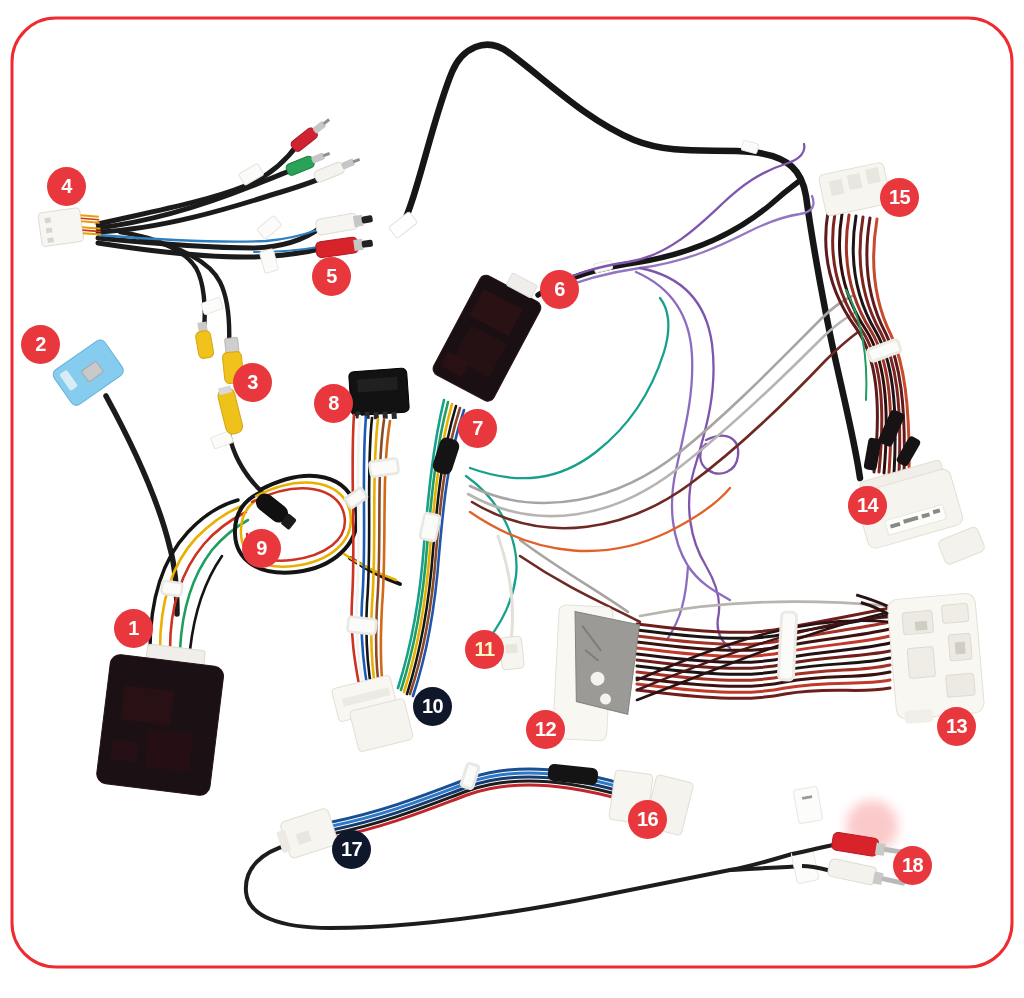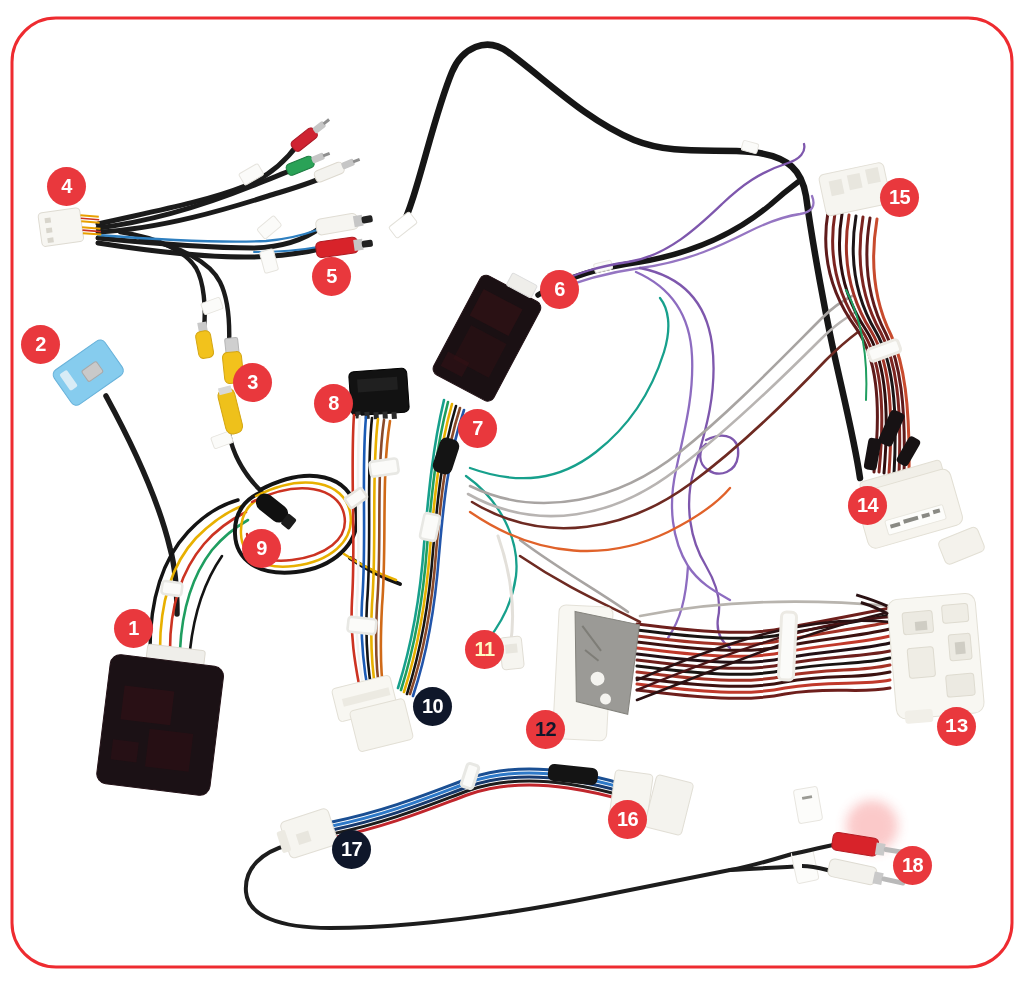--- a/index.html
+++ b/index.html
@@ -326,21 +326,21 @@
       <div class="badge" style="left: 41px; top: 345px; background: rgb(233, 56, 61); color: rgb(255, 255, 255);">2</div>
       <div class="badge" style="left: 253px; top: 383px; background: rgb(233, 56, 61); color: rgb(255, 255, 255);">3</div>
       <div class="badge" style="left: 67px; top: 187px; background: rgb(233, 56, 61); color: rgb(255, 255, 255);">4</div>
       <div class="badge" style="left: 332px; top: 277px; background: rgb(233, 56, 61); color: rgb(255, 255, 255);">5</div>
       <div class="badge" style="left: 560px; top: 290px; background: rgb(233, 56, 61); color: rgb(255, 255, 255);">6</div>
       <div class="badge" style="left: 478px; top: 429px; background: rgb(233, 56, 61); color: rgb(255, 255, 255);">7</div>
       <div class="badge" style="left: 334px; top: 404px; background: rgb(233, 56, 61); color: rgb(255, 255, 255);">8</div>
       <div class="badge" style="left: 262px; top: 549px; background: rgb(233, 56, 61); color: rgb(255, 255, 255);">9</div>
       <div class="badge" style="left: 433px; top: 707px; background: #0f172a; color: rgb(255, 255, 255);">10</div>
       <div class="badge" style="left: 485px; top: 650px; background: rgb(233, 56, 61); color: #fef9c3;">11</div>
-      <div class="badge" style="left: 546px; top: 702px; background: rgb(233, 56, 61); color: #0f172a; margin-top: 8px;">12</div>
-      <div class="badge" style="left: 957px; top: 727px; background: rgb(233, 56, 61); color: rgb(255, 255, 255); font-family: Liberation Mono, monospace;">13</div>
+      <div class="badge" style="left: 546px; top: 702px; background: rgb(233, 56, 61); color: #ffffff; margin-top: 8px;">12</div>
+      <div class="badge" style="left: 957px; top: 727px; background: rgb(233, 56, 61); color: rgb(255, 255, 255);">13</div>
       <div class="badge" style="left: 868px; top: 506px; background: rgb(233, 56, 61); color: #ffffff;">14</div>
       <div class="badge" style="left: 900px; top: 198px; background: rgb(233, 56, 61); color: rgb(255, 255, 255);">15</div>
-      <div class="badge" style="left: 628px; top: 820px; background: rgb(233, 56, 61); color: rgb(255, 255, 255);">16</div>
+      <div class="badge" style="left: 648px; top: 820px; background: rgb(233, 56, 61); color: rgb(255, 255, 255);">16</div>
       <div class="badge" style="left: 352px; top: 850px; background: #0f172a; color: rgb(255, 255, 255);">17</div>
       <div class="badge" style="left: 913px; top: 866px; background: rgb(233, 56, 61); color: rgb(255, 255, 255);">18</div>
     </div>
 </div>
 
 </body></html>

